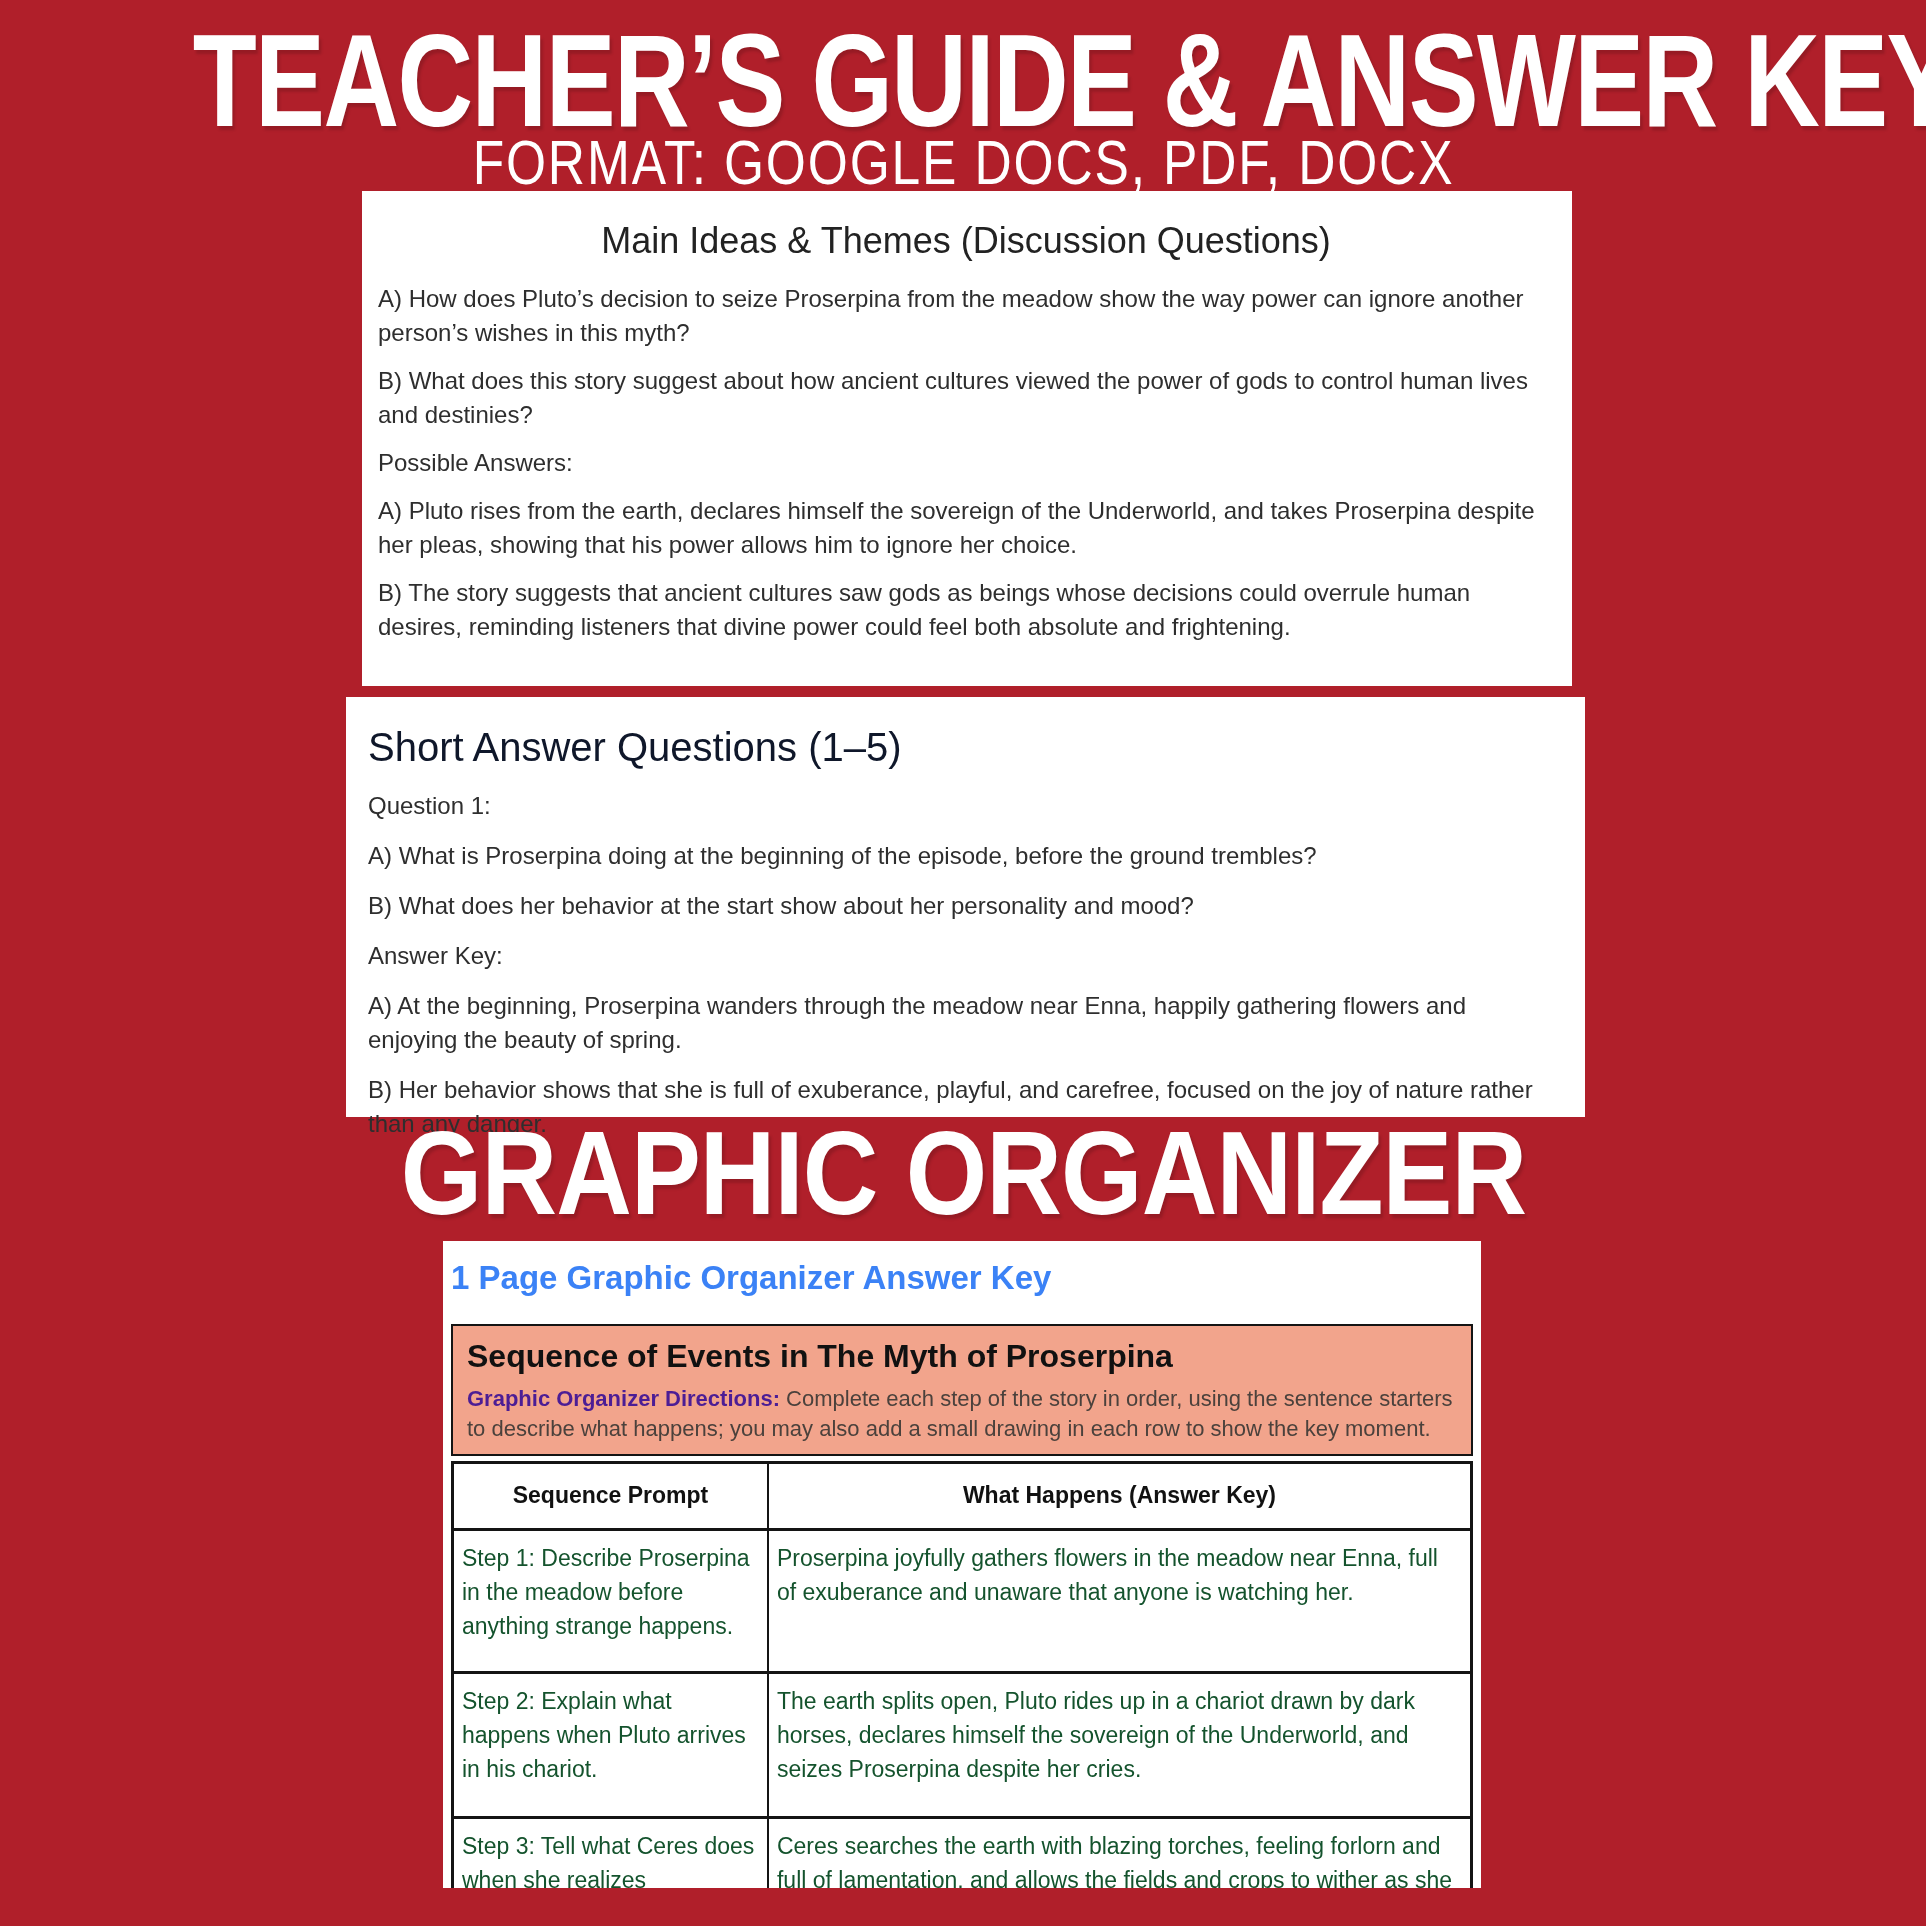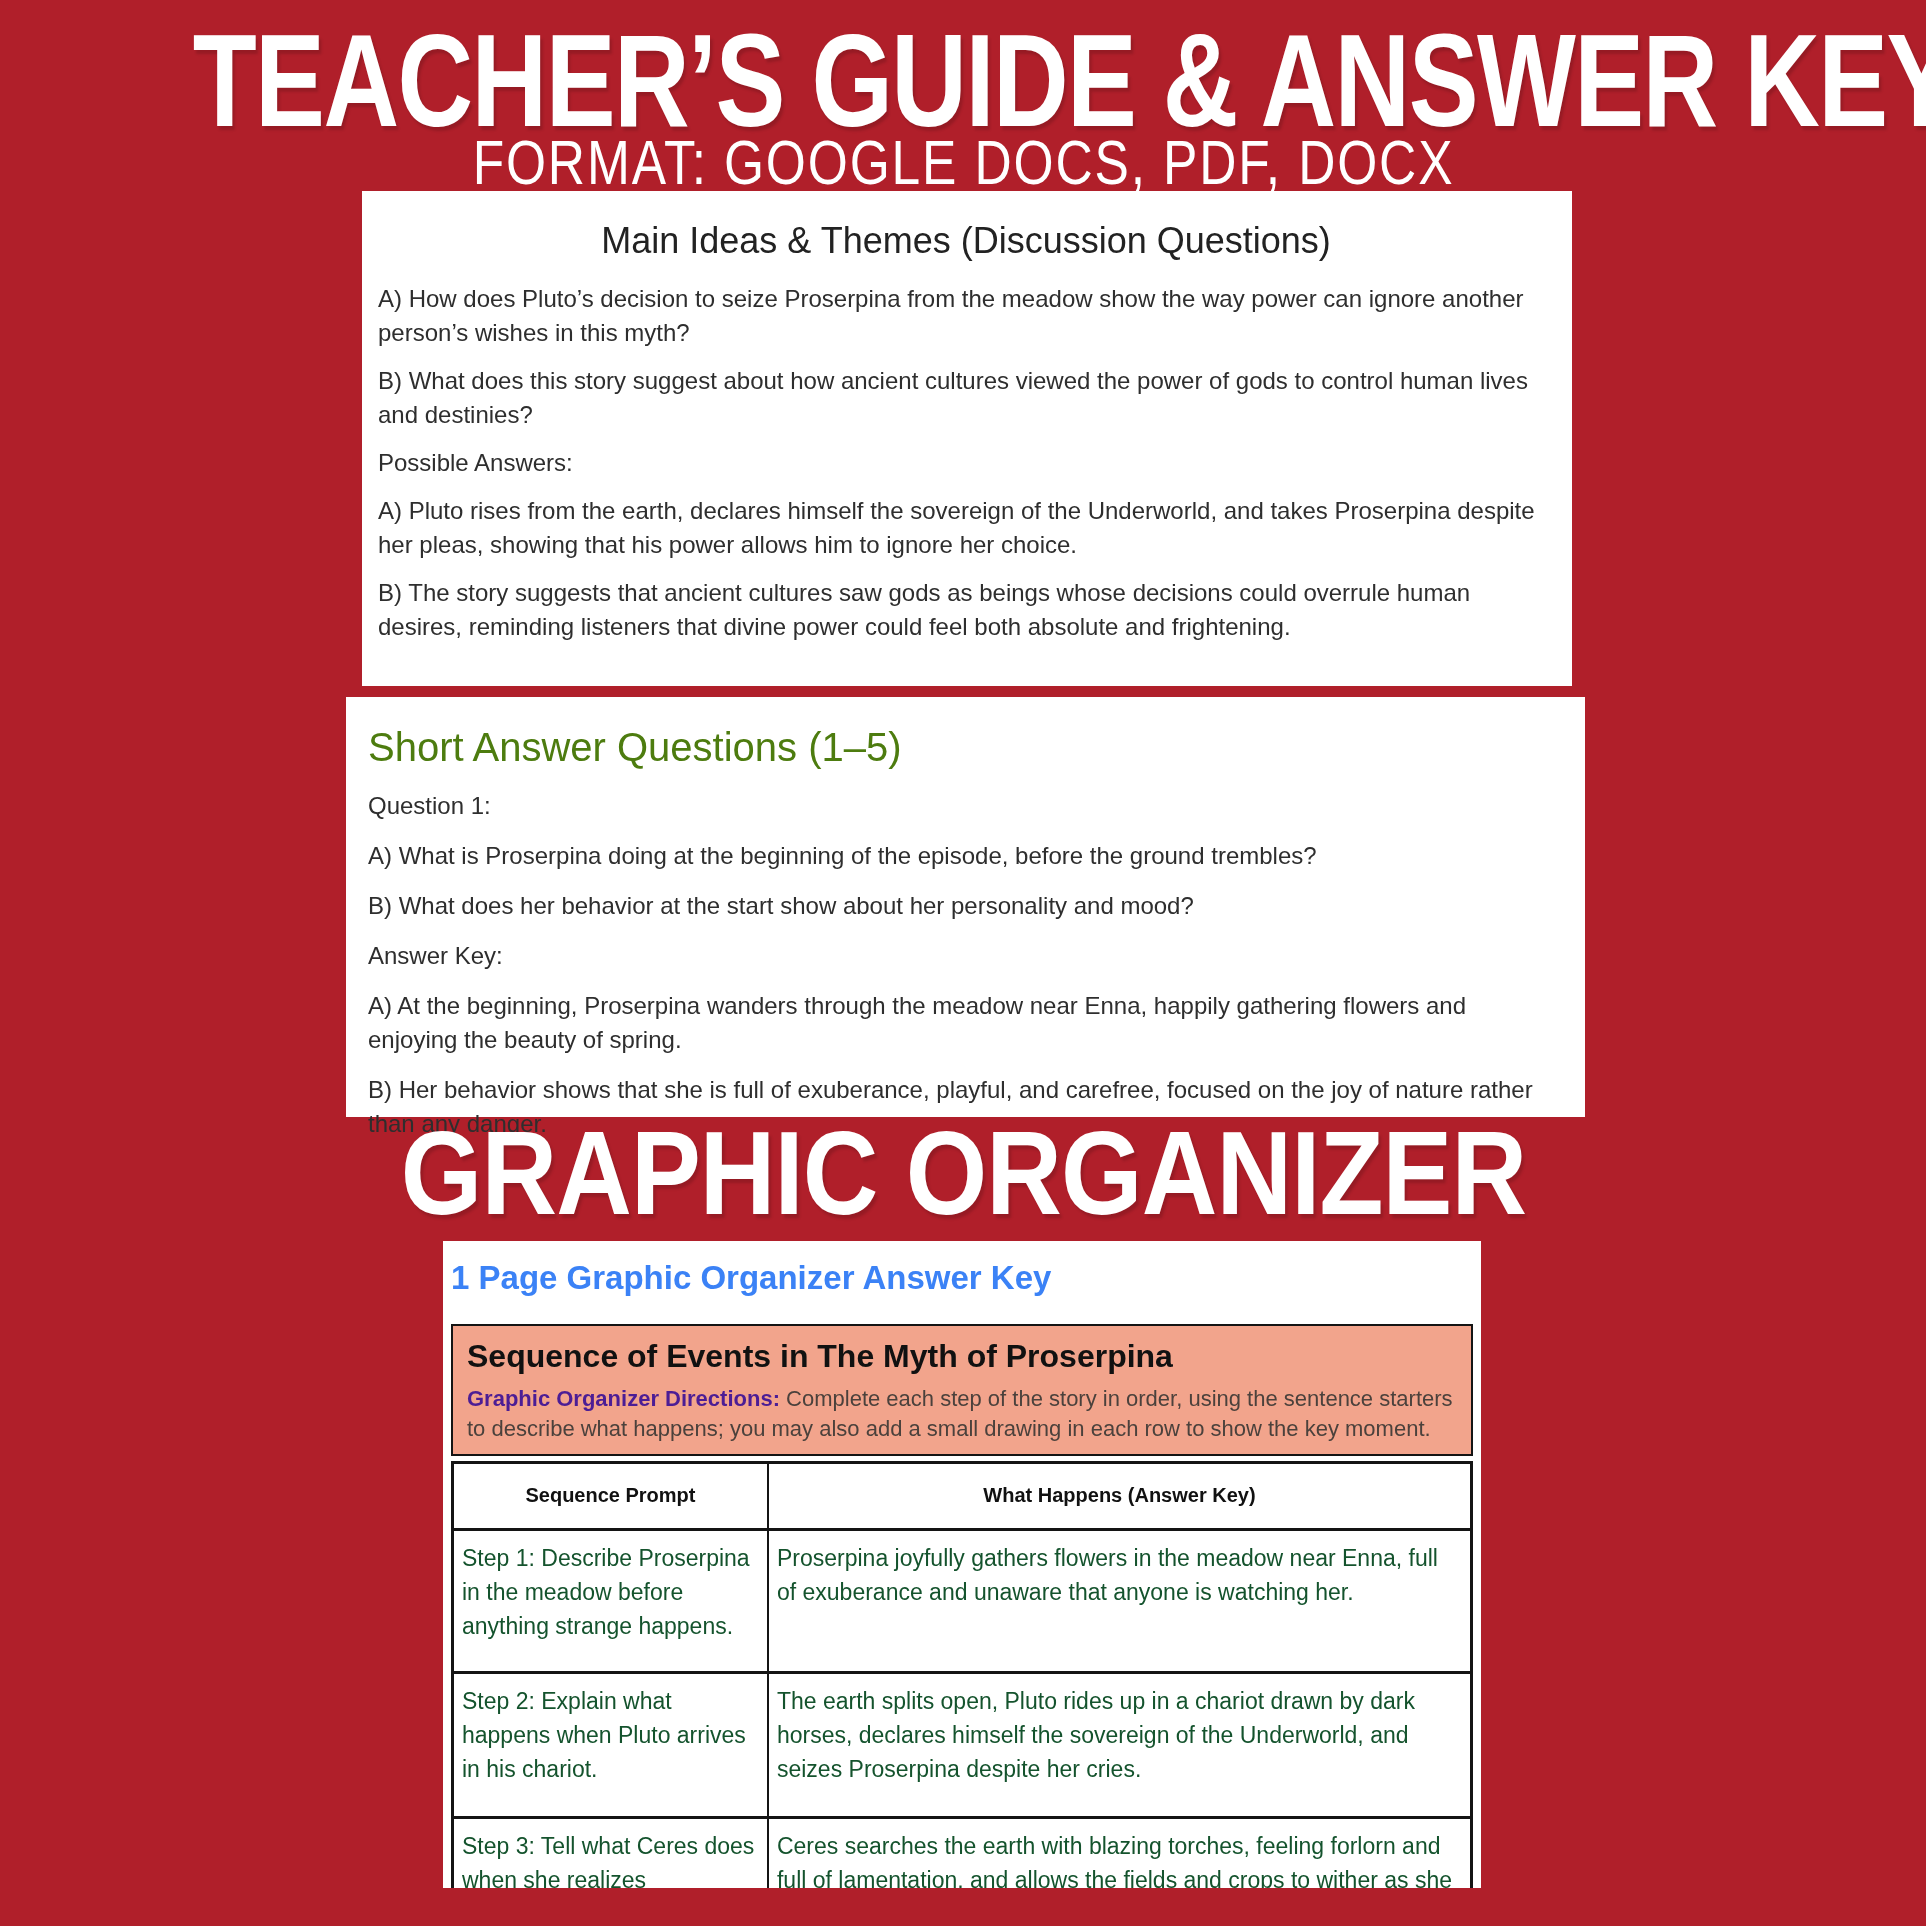--- a/index.html
+++ b/index.html
@@ -38,21 +38,21 @@
   .panel{position:absolute;background:#ffffff;color:#2e2e2e;}
   .panel1{left:362px;top:191px;width:1210px;height:495px;padding:28px 18px 0 16px;box-sizing:border-box;}
   .panel2{left:346px;top:697px;width:1239px;height:420px;padding:26px 24px 0 22px;box-sizing:border-box;}
   .panel3{left:443px;top:1241px;width:1038px;height:647px;padding:16px 8px 0 8px;box-sizing:border-box;overflow:hidden;}
 
   .doc-title{
     margin:0 0 20px 0;font-size:36px;font-weight:400;color:#222;
     text-align:center;line-height:1.2;
   }
   .doc2-title{
-    margin:0 0 18px 0;font-size:40px;font-weight:400;color:#4d7c0f;
+    margin:0 0 18px 0;font-size:40px;font-weight:400;color:#0f172a;
     text-align:left;line-height:1.2;
   }
   .doc3-title{
     margin:0 0 26px 0;font-size:33px;font-weight:700;color:#3b82f6;
     line-height:1.25;
   }
   .doc-heading{margin:0 0 13px 0;font-size:25px;font-weight:700;color:#1c1c1c;line-height:34px;}
   .doc-para{margin:0 0 14px 0;font-size:24px;line-height:34px;color:#2e2e2e;}
   .panel2 .doc-para{margin-bottom:16px;}
 
@@ -67,21 +67,21 @@
   }
   .go-directions{margin:0;font-size:22px;line-height:30px;color:#4b413c;}
   .go-directions b{color:#4c1d95;}
 
   .go-table{border:3px solid #141414;background:#fff;}
   .go-row{display:grid;grid-template-columns:31% 69%;}
   .go-row + .go-row{border-top:3px solid #141414;}
   .go-cell{padding:10px 10px 14px 8px;font-size:23px;line-height:34px;color:#14532d;box-sizing:border-box;}
   .go-cell.c1{border-right:2px solid #141414;}
   .go-head .go-cell{
-    font-weight:700;text-align:center;font-size:20px;color:#111;
+    font-weight:700;text-align:center;font-size:23px;color:#111;
     padding:14px 8px 16px 8px;
   }
   .row-step{min-height:140px;}
   .row-step2{min-height:142px;}
   .row-step3{min-height:149px;}
 </style>
 </head>
 <body>
 
 <div class="page">

